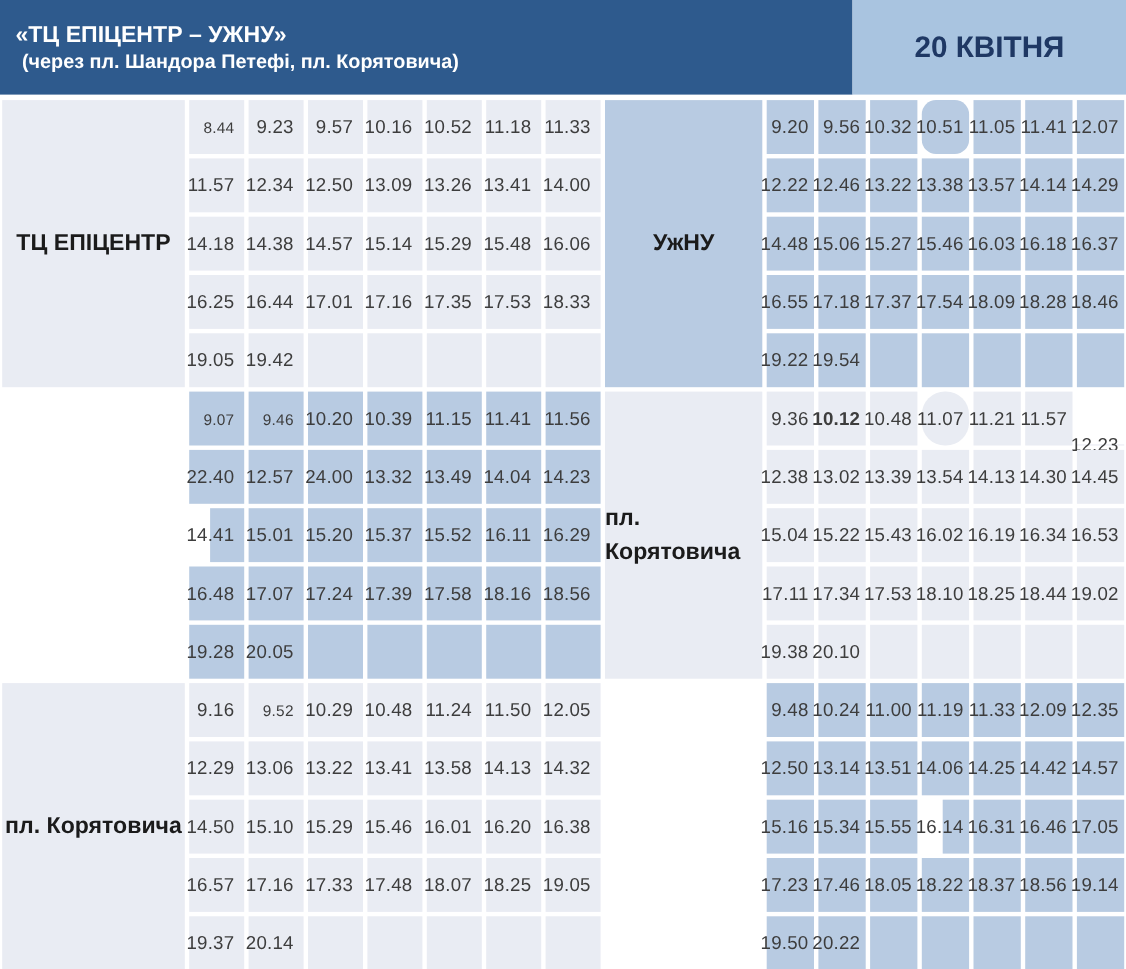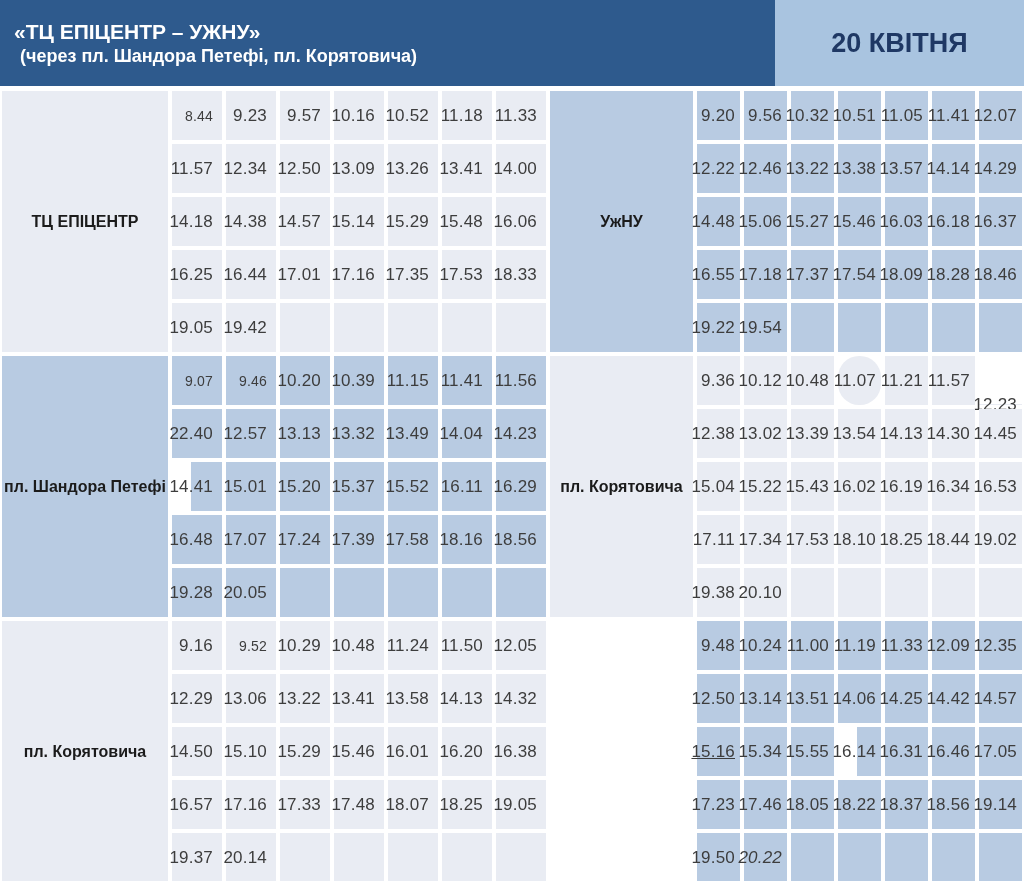--- a/index.html
+++ b/index.html
@@ -31,21 +31,21 @@
     grid-template-columns:166px repeat(7,50px) 143px repeat(7,43px);
     grid-template-rows:repeat(15,49px);
     gap:4px;
     padding:5px 2px 0 2px;
     background:#ffffff;
   }
   .light{background:#e9ecf3;}
   .medium{background:#b8cbe2;}
   .stop-label{
     display:flex;align-items:center;justify-content:center;text-align:left;
-    font-weight:700;font-size:16px;color:#1b1b1b;white-space:pre-line;line-height:1.45;
+    font-weight:700;font-size:21px;color:#1b1b1b;white-space:pre-line;line-height:1.45;
   }
   .time-cell{
     display:flex;align-items:center;justify-content:flex-end;
     font-size:17px;color:#3d3d3d;letter-spacing:0.2px;
   }
   .time-cell.left{padding-right:9px;}
   .time-cell.right{padding-right:5px;}
   .time-cell.sm{font-size:14px;}
 </style>
 </head>
@@ -95,21 +95,21 @@
     <div class="time-cell light left" style="grid-area: 5 / 3;">19.42</div>
     <div class="time-cell light left" style="grid-area: 5 / 4;"></div>
     <div class="time-cell light left" style="grid-area: 5 / 5;"></div>
     <div class="time-cell light left" style="grid-area: 5 / 6;"></div>
     <div class="time-cell light left" style="grid-area: 5 / 7;"></div>
     <div class="time-cell light left" style="grid-area: 5 / 8;"></div>
     <div class="stop-label medium" style="grid-area: 1 / 9 / span 5;">УжНУ</div>
     <div class="time-cell medium right" style="grid-area: 1 / 10;">9.20</div>
     <div class="time-cell medium right" style="grid-area: 1 / 11;">9.56</div>
     <div class="time-cell medium right" style="grid-area: 1 / 12;">10.32</div>
-    <div class="time-cell medium right" style="grid-area: 1 / 13;">10.51</div>
+    <div class="time-cell medium right" style="grid-area: 1 / 13; border-radius: 13px;">10.51</div>
     <div class="time-cell medium right" style="grid-area: 1 / 14;">11.05</div>
     <div class="time-cell medium right" style="grid-area: 1 / 15;">11.41</div>
     <div class="time-cell medium right" style="grid-area: 1 / 16;">12.07</div>
     <div class="time-cell medium right" style="grid-area: 2 / 10;">12.22</div>
     <div class="time-cell medium right" style="grid-area: 2 / 11;">12.46</div>
     <div class="time-cell medium right" style="grid-area: 2 / 12;">13.22</div>
     <div class="time-cell medium right" style="grid-area: 2 / 13;">13.38</div>
     <div class="time-cell medium right" style="grid-area: 2 / 14;">13.57</div>
     <div class="time-cell medium right" style="grid-area: 2 / 15;">14.14</div>
     <div class="time-cell medium right" style="grid-area: 2 / 16;">14.29</div>
@@ -127,31 +127,30 @@
     <div class="time-cell medium right" style="grid-area: 4 / 14;">18.09</div>
     <div class="time-cell medium right" style="grid-area: 4 / 15;">18.28</div>
     <div class="time-cell medium right" style="grid-area: 4 / 16;">18.46</div>
     <div class="time-cell medium right" style="grid-area: 5 / 10;">19.22</div>
     <div class="time-cell medium right" style="grid-area: 5 / 11;">19.54</div>
     <div class="time-cell medium right" style="grid-area: 5 / 12;"></div>
     <div class="time-cell medium right" style="grid-area: 5 / 13;"></div>
     <div class="time-cell medium right" style="grid-area: 5 / 14;"></div>
     <div class="time-cell medium right" style="grid-area: 5 / 15;"></div>
     <div class="time-cell medium right" style="grid-area: 5 / 16;"></div>
-    <div class="stop-label medium" style="grid-area: 6 / 1 / span 5;">пл. Шандора Петефі</div>
     <div class="time-cell medium left sm" style="grid-area: 6 / 2;">9.07</div>
     <div class="time-cell medium left sm" style="grid-area: 6 / 3;">9.46</div>
     <div class="time-cell medium left" style="grid-area: 6 / 4;">10.20</div>
     <div class="time-cell medium left" style="grid-area: 6 / 5;">10.39</div>
     <div class="time-cell medium left" style="grid-area: 6 / 6;">11.15</div>
     <div class="time-cell medium left" style="grid-area: 6 / 7;">11.41</div>
     <div class="time-cell medium left" style="grid-area: 6 / 8;">11.56</div>
     <div class="time-cell medium left" style="grid-area: 7 / 2;">22.40</div>
     <div class="time-cell medium left" style="grid-area: 7 / 3;">12.57</div>
-    <div class="time-cell medium left" style="grid-area: 7 / 4;">13.13</div>
+    <div class="time-cell medium left" style="grid-area: 7 / 4;">24.00</div>
     <div class="time-cell medium left" style="grid-area: 7 / 5;">13.32</div>
     <div class="time-cell medium left" style="grid-area: 7 / 6;">13.49</div>
     <div class="time-cell medium left" style="grid-area: 7 / 7;">14.04</div>
     <div class="time-cell medium left" style="grid-area: 7 / 8;">14.23</div>
     <div class="time-cell medium left" style="grid-area: 8 / 2; margin-left: 19px;">14.41</div>
     <div class="time-cell medium left" style="grid-area: 8 / 3;">15.01</div>
     <div class="time-cell medium left" style="grid-area: 8 / 4;">15.20</div>
     <div class="time-cell medium left" style="grid-area: 8 / 5;">15.37</div>
     <div class="time-cell medium left" style="grid-area: 8 / 6;">15.52</div>
     <div class="time-cell medium left" style="grid-area: 8 / 7;">16.11</div>
@@ -165,21 +164,21 @@
     <div class="time-cell medium left" style="grid-area: 9 / 8;">18.56</div>
     <div class="time-cell medium left" style="grid-area: 10 / 2;">19.28</div>
     <div class="time-cell medium left" style="grid-area: 10 / 3;">20.05</div>
     <div class="time-cell medium left" style="grid-area: 10 / 4;"></div>
     <div class="time-cell medium left" style="grid-area: 10 / 5;"></div>
     <div class="time-cell medium left" style="grid-area: 10 / 6;"></div>
     <div class="time-cell medium left" style="grid-area: 10 / 7;"></div>
     <div class="time-cell medium left" style="grid-area: 10 / 8;"></div>
     <div class="stop-label light" style="grid-area: 6 / 9 / span 5;">пл. Корятовича</div>
     <div class="time-cell light right" style="grid-area: 6 / 10;">9.36</div>
-    <div class="time-cell light right" style="grid-area: 6 / 11;">10.12</div>
+    <div class="time-cell light right" style="grid-area: 6 / 11; font-weight: bold;">10.12</div>
     <div class="time-cell light right" style="grid-area: 6 / 12;">10.48</div>
     <div class="time-cell light right" style="grid-area: 6 / 13; border-radius: 21px;">11.07</div>
     <div class="time-cell light right" style="grid-area: 6 / 14;">11.21</div>
     <div class="time-cell light right" style="grid-area: 6 / 15;">11.57</div>
     <div class="time-cell light right" style="grid-area: 6 / 16; margin-top: 48px;">12.23</div>
     <div class="time-cell light right" style="grid-area: 7 / 10;">12.38</div>
     <div class="time-cell light right" style="grid-area: 7 / 11;">13.02</div>
     <div class="time-cell light right" style="grid-area: 7 / 12;">13.39</div>
     <div class="time-cell light right" style="grid-area: 7 / 13;">13.54</div>
     <div class="time-cell light right" style="grid-area: 7 / 14;">14.13</div>
@@ -249,34 +248,34 @@
     <div class="time-cell medium right" style="grid-area: 11 / 14;">11.33</div>
     <div class="time-cell medium right" style="grid-area: 11 / 15;">12.09</div>
     <div class="time-cell medium right" style="grid-area: 11 / 16;">12.35</div>
     <div class="time-cell medium right" style="grid-area: 12 / 10;">12.50</div>
     <div class="time-cell medium right" style="grid-area: 12 / 11;">13.14</div>
     <div class="time-cell medium right" style="grid-area: 12 / 12;">13.51</div>
     <div class="time-cell medium right" style="grid-area: 12 / 13;">14.06</div>
     <div class="time-cell medium right" style="grid-area: 12 / 14;">14.25</div>
     <div class="time-cell medium right" style="grid-area: 12 / 15;">14.42</div>
     <div class="time-cell medium right" style="grid-area: 12 / 16;">14.57</div>
-    <div class="time-cell medium right" style="grid-area: 13 / 10; text-decoration: underline;">15.16</div>
+    <div class="time-cell medium right" style="grid-area: 13 / 10;">15.16</div>
     <div class="time-cell medium right" style="grid-area: 13 / 11;">15.34</div>
     <div class="time-cell medium right" style="grid-area: 13 / 12;">15.55</div>
     <div class="time-cell medium right" style="grid-area: 13 / 13; margin-left: 19px;">16.14</div>
     <div class="time-cell medium right" style="grid-area: 13 / 14;">16.31</div>
     <div class="time-cell medium right" style="grid-area: 13 / 15;">16.46</div>
     <div class="time-cell medium right" style="grid-area: 13 / 16;">17.05</div>
     <div class="time-cell medium right" style="grid-area: 14 / 10;">17.23</div>
     <div class="time-cell medium right" style="grid-area: 14 / 11;">17.46</div>
     <div class="time-cell medium right" style="grid-area: 14 / 12;">18.05</div>
     <div class="time-cell medium right" style="grid-area: 14 / 13;">18.22</div>
     <div class="time-cell medium right" style="grid-area: 14 / 14;">18.37</div>
     <div class="time-cell medium right" style="grid-area: 14 / 15;">18.56</div>
     <div class="time-cell medium right" style="grid-area: 14 / 16;">19.14</div>
     <div class="time-cell medium right" style="grid-area: 15 / 10;">19.50</div>
-    <div class="time-cell medium right" style="grid-area: 15 / 11; font-style: italic;">20.22</div>
+    <div class="time-cell medium right" style="grid-area: 15 / 11;">20.22</div>
     <div class="time-cell medium right" style="grid-area: 15 / 12;"></div>
     <div class="time-cell medium right" style="grid-area: 15 / 13;"></div>
     <div class="time-cell medium right" style="grid-area: 15 / 14;"></div>
     <div class="time-cell medium right" style="grid-area: 15 / 15;"></div>
     <div class="time-cell medium right" style="grid-area: 15 / 16;"></div>
   </div>
 
 </body></html>

